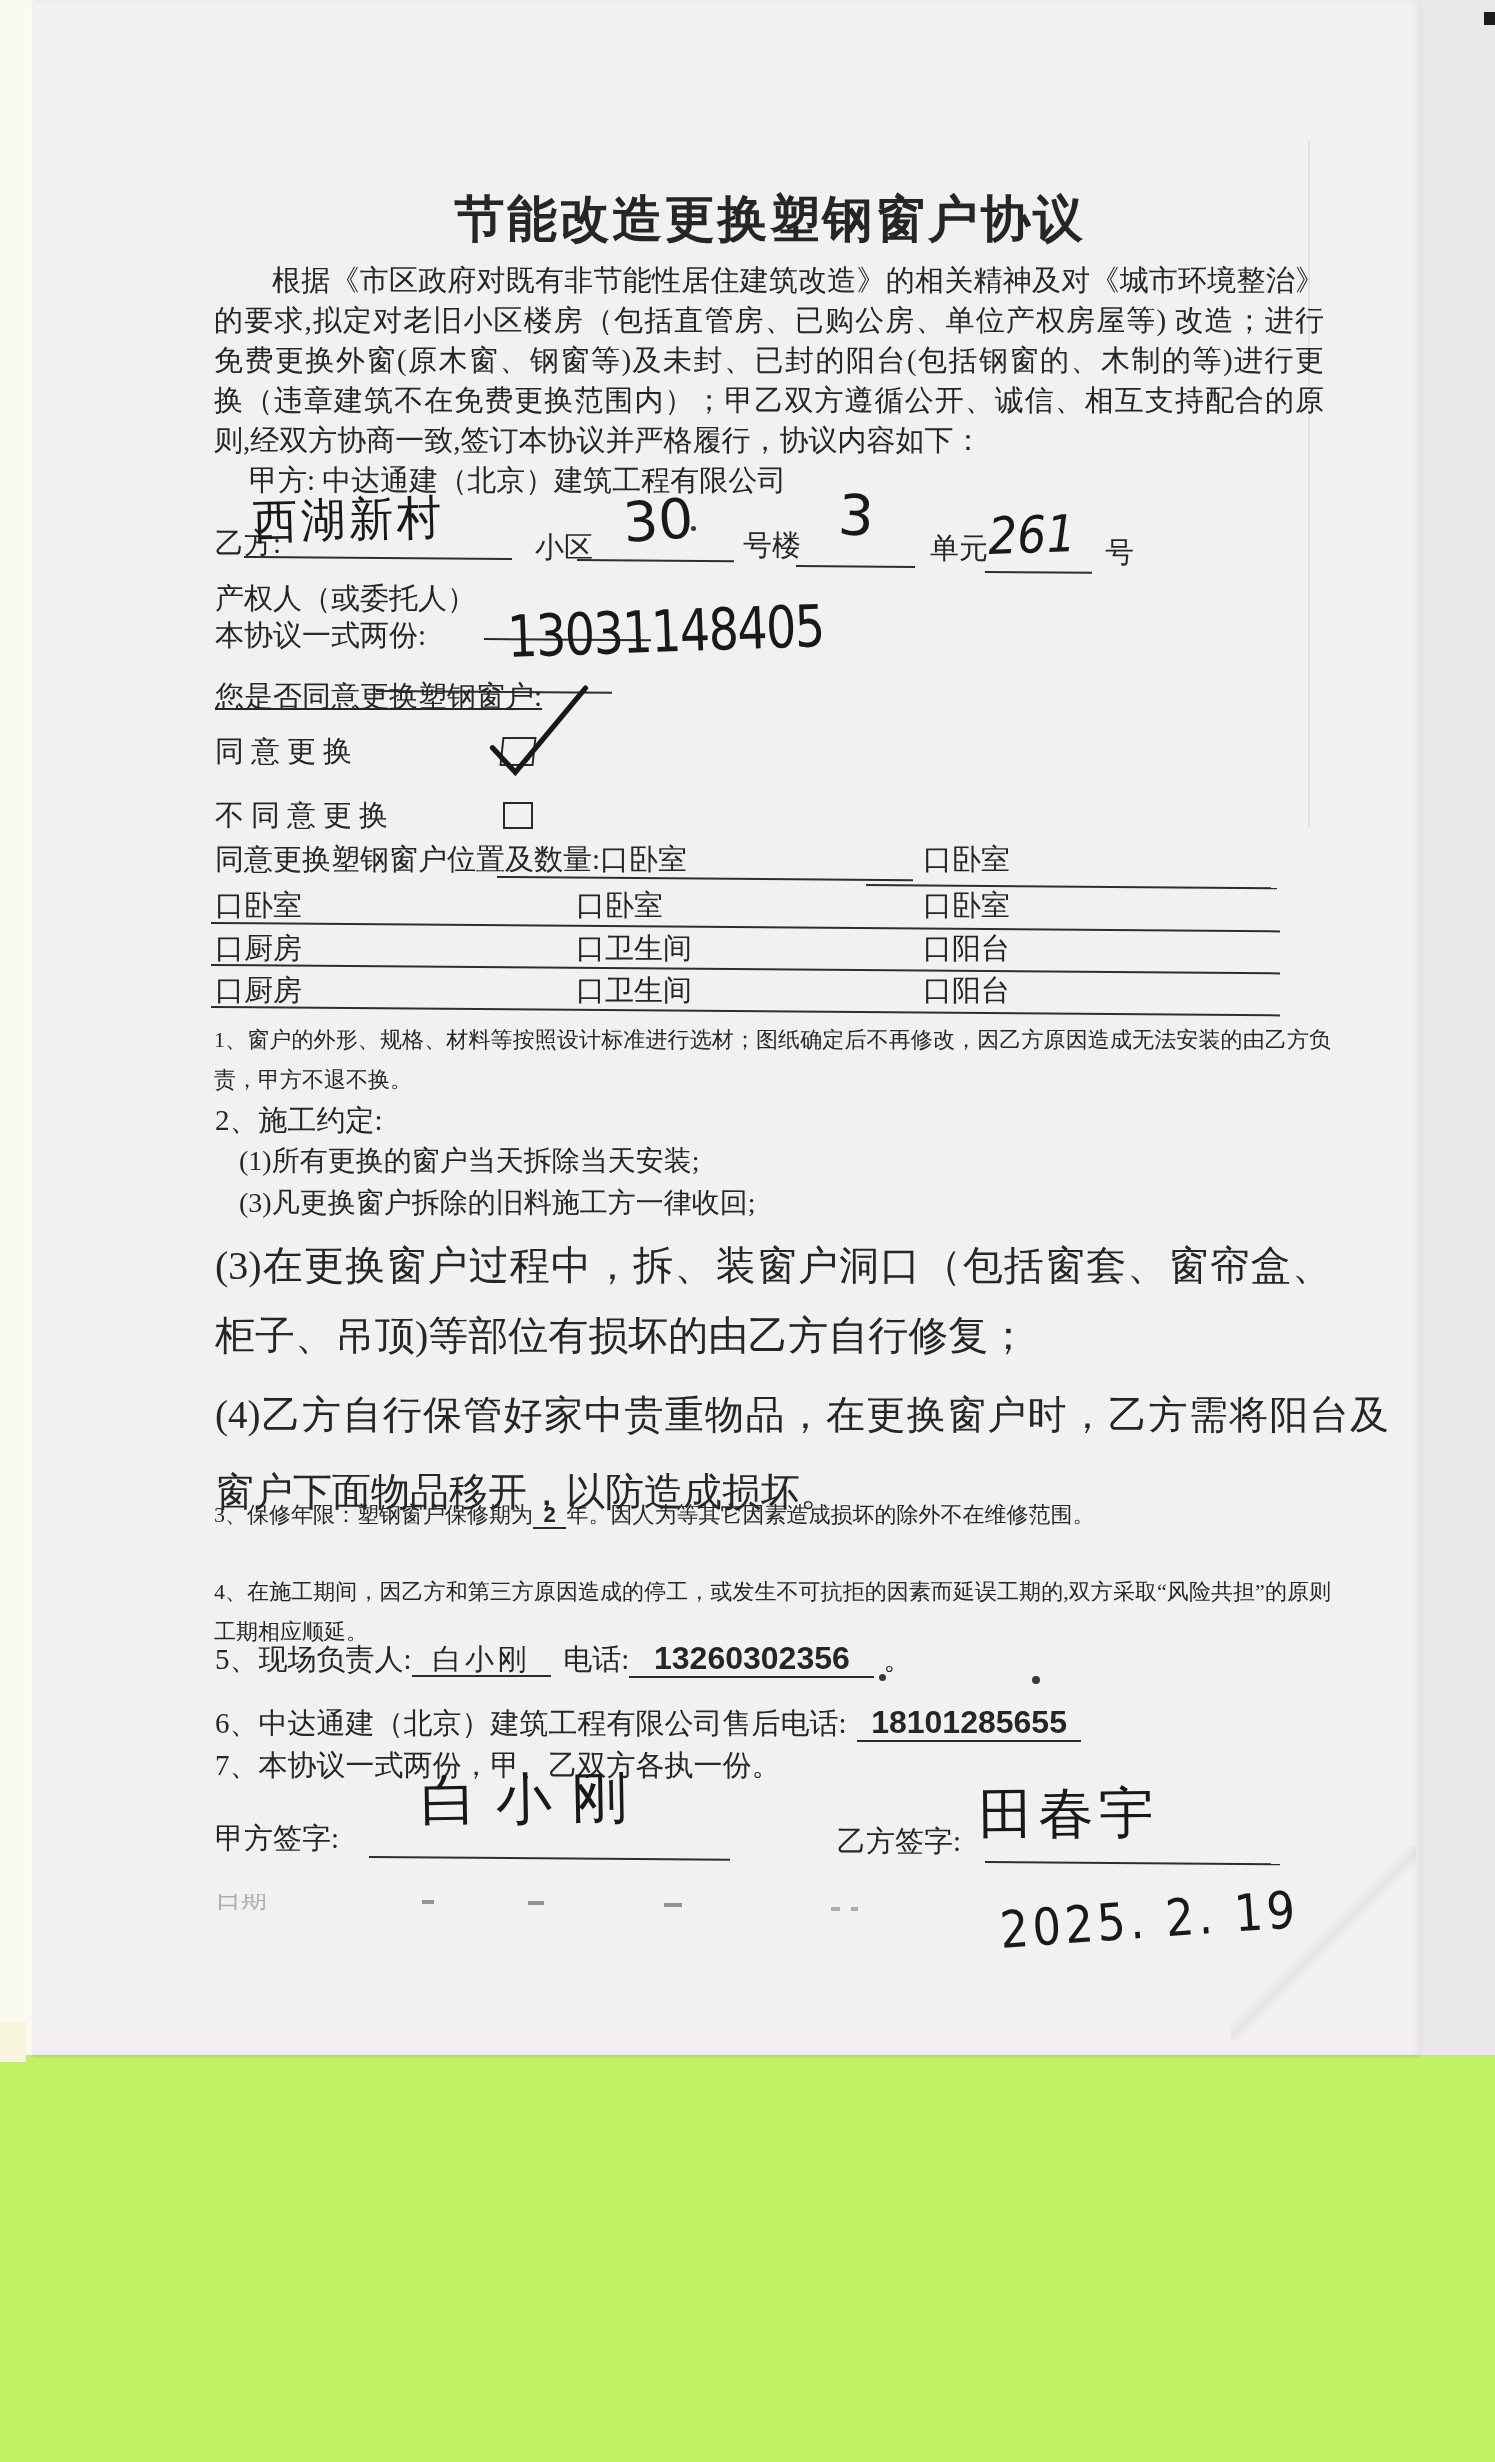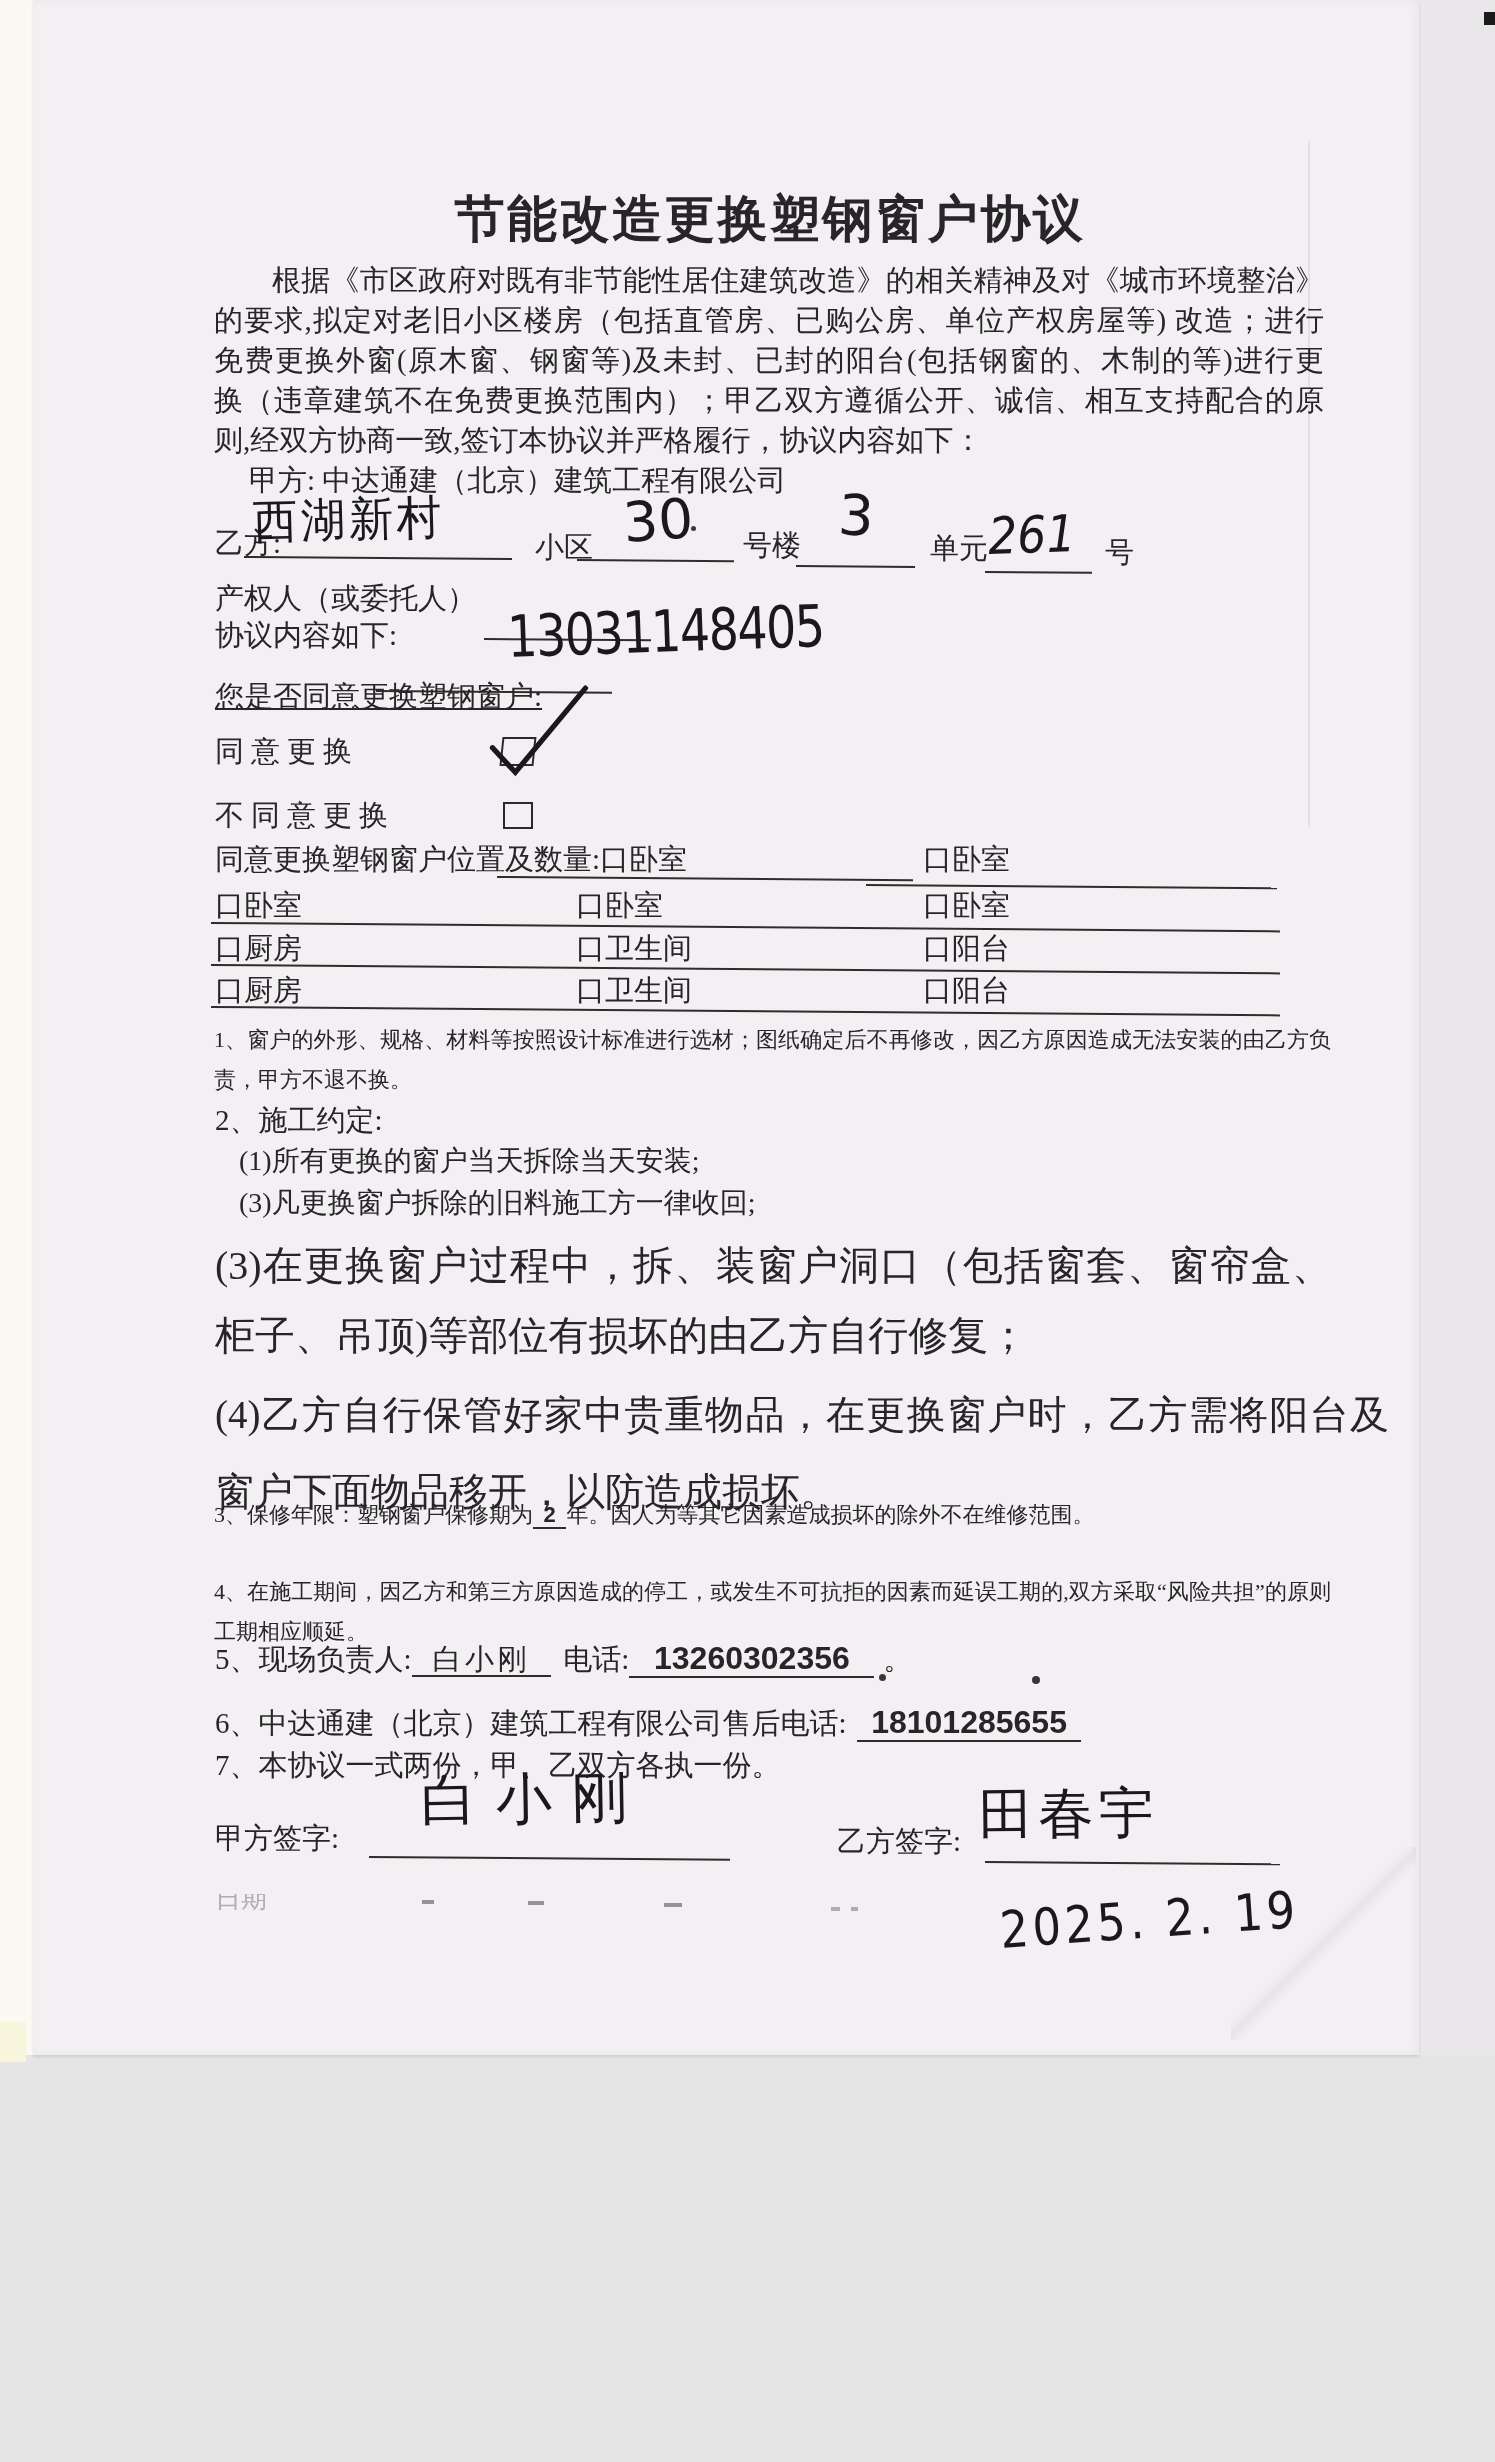--- a/index.html
+++ b/index.html
@@ -1,16 +1,16 @@
 <!DOCTYPE html>
 <html style="font-size:14px"><head>
 <meta charset="utf-8">
 <style>
   html,body{margin:0;padding:0;background:#ffffff;}
-  #canvas{position:relative;width:1495px;height:2462px;background:#e5e5e5;overflow:hidden;
+  #canvas{position:relative;width:1495px;height:2462px;background:#bef264;overflow:hidden;
           font-family:"Liberation Serif","DejaVu Serif",serif;color:#272527;}
   .abs{position:absolute;}
   .paper{left:33px;top:0;width:1386px;height:2055px;background:#f2f0f2;
          box-shadow:inset -3.5px 0 8.8px rgba(0,0,0,.045), 0 1.8px 2.6px rgba(0,0,0,.10);}
   .strip-right{left:1419px;top:0;width:76px;height:2055px;background:#e9e7ea;}
   .strip-left{left:0;top:0;width:33px;height:2055px;background:#faf9f2;}
   .txt{font-size:29px;line-height:1.32;white-space:nowrap;}
   .jblock{font-size:22px;line-height:40px;text-align:justify;text-justify:inter-ideograph;white-space:normal;}
   .jline{font-size:29px;line-height:40px;text-align:justify;text-align-last:justify;white-space:normal;overflow:hidden;height:40px;}
   .jline-plain{font-size:29px;line-height:40px;white-space:nowrap;}
@@ -64,21 +64,21 @@
   <div class="abs uline" style="left:796px;top:565px;width:119px;"></div>
   <div class="abs hw" style="left:840px;top:482px;font-size:56px;transform:rotate(3deg);transform-origin:left top;">3</div>
   <div class="abs txt" style="left:930px;top:529px;">单元</div>
   <div class="abs uline" style="left:985px;top:571px;width:107px;"></div>
   <div class="abs hw" style="left:987px;top:507px;font-size:51px;font-style:italic;transform:rotate(-2deg) scaleX(.9);transform-origin:left top;">261</div>
   <div class="abs txt" style="left:1105px;top:533px;">号</div>
 
   <div class="abs txt" style="left:215px;top:579px;">产权人（或委托人）</div>
   <div class="abs uline" style="left:484px;top:638px;width:167px;"></div>
 
-  <div class="abs txt" style="left:215px;top:616px;">协议内容如下:</div>
+  <div class="abs txt" style="left:215px;top:616px;">本协议一式两份:</div>
   <div class="abs uline" style="left:376px;top:690px;width:236px;"></div>
   <div class="abs hw" style="left:506px;top:603px;font-size:58px;letter-spacing:-1.8px;transform:rotate(-2deg) scaleX(.82);transform-origin:left top;">13031148405</div>
 
   <div class="abs txt" style="left:215px;top:677px;text-decoration:underline;">您是否同意更换塑钢窗户:</div>
 
   <div class="abs txt" style="left:215px;top:732px;letter-spacing:7px;">同意更换</div>
   <div class="abs cbox" style="left:501px;top:737px;width:30px;height:24.6px;transform:skewX(-6deg);"></div>
   <svg class="abs" style="left:482px;top:679px;" width="114" height="106" viewBox="0 0 130 120">
     <path d="M12 78 L38 106 L118 10" stroke="#1a181b" stroke-width="6" fill="none" stroke-linecap="round"></path>
   </svg>

